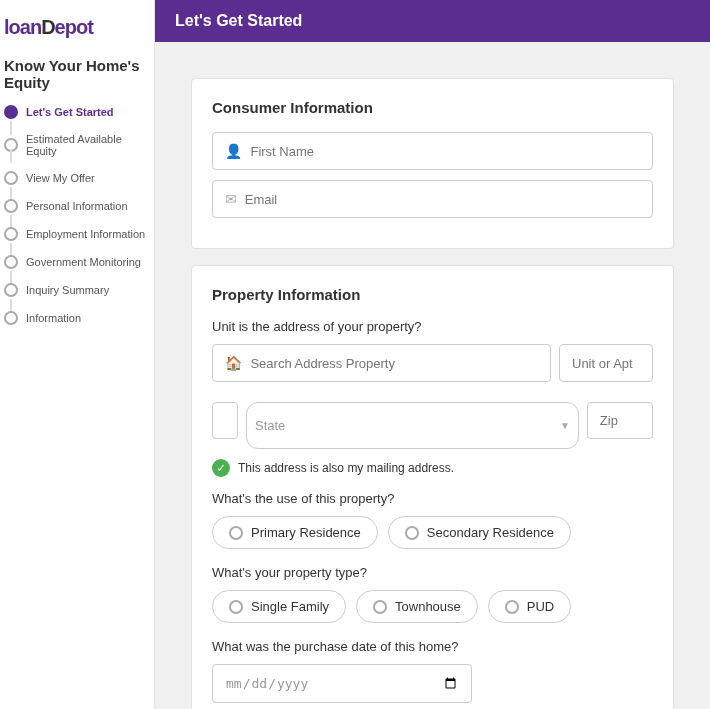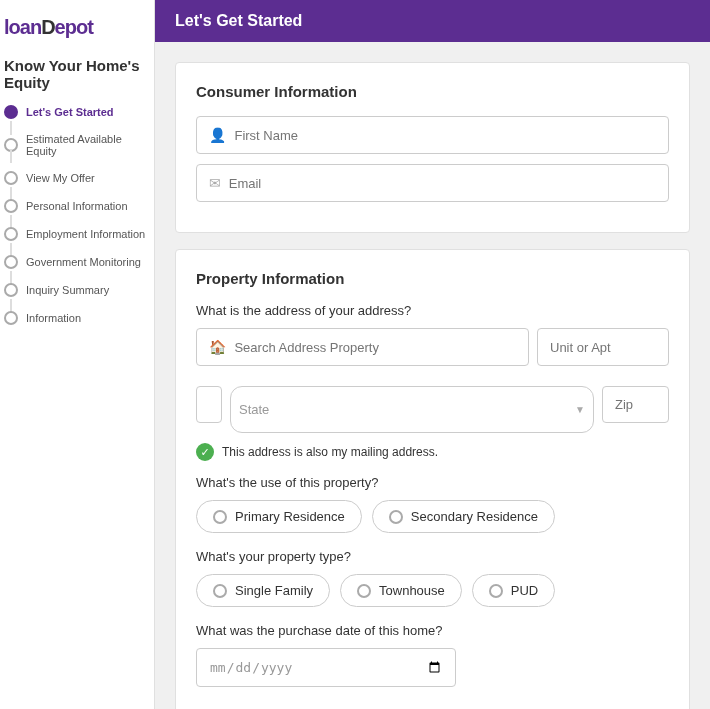--- a/index.html
+++ b/index.html
@@ -85,21 +85,21 @@
       padding: 12px 20px;
       font-size: 16px;
       font-weight: bold;
       flex-shrink: 0;
     }
 
     
     .content {
       flex: 1;
       overflow-y: auto;
-      padding: 20px;
+      padding: 36px;
       background: #f0f0f0;
     }
 
     
     .section-card {
       background: #fff;
       border: 1px solid #e0e0e0;
       border-radius: 4px;
       padding: 20px;
       margin-bottom: 16px;
@@ -145,21 +145,21 @@
 
     .address-row {
       display: flex;
       gap: 8px;
       margin-bottom: 10px;
     }
     .address-search {
       flex: 1;
     }
     .unit-field {
-      width: 132px;
+      width: 94px;
     }
     .city-row {
       display: flex;
       gap: 8px;
       margin-bottom: 10px;
     }
     .city-field {
       flex: 1;
     }
     .state-field {
@@ -312,21 +312,21 @@
       </div>
       <div class="form-field">
         <span class="field-icon">✉</span>
         <input type="email" placeholder="Email" style="">
       </div>
     </div>
 
     <div class="section-card">
       <div class="section-title">Property Information</div>
 
-      <p class="question-text">What is the address of your address?</p>
+      <p class="question-text">Unit is the address of your property?</p>
 
       <div class="address-row">
         <div class="form-field address-search">
           <span class="field-icon">🏠</span>
           <input type="text" placeholder="Search Address Property" style="">
         </div>
         <div class="form-field unit-field">
           <input type="text" placeholder="Unit or Apt" style="">
         </div>
       </div>

